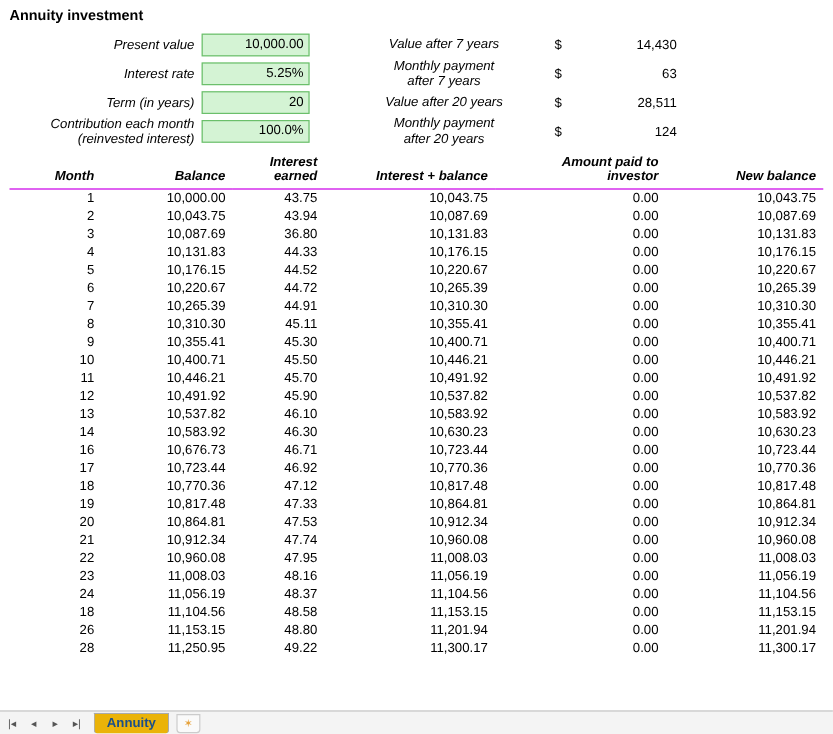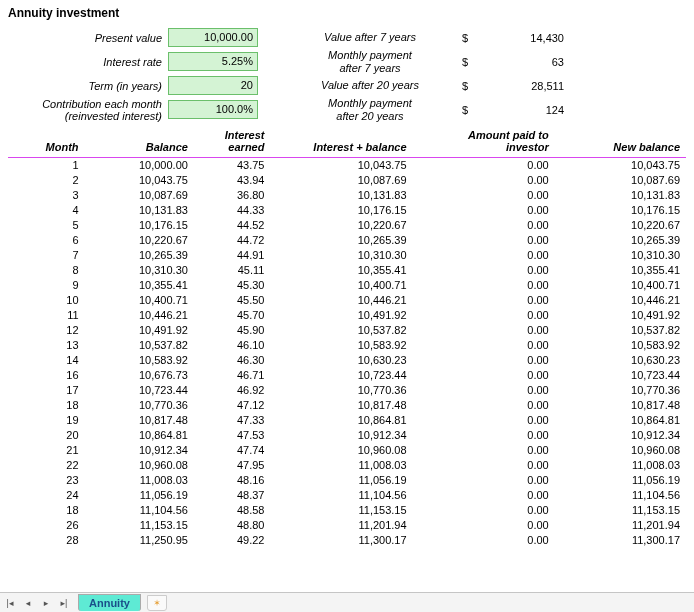--- a/index.html
+++ b/index.html
@@ -98,21 +98,21 @@
     width: 16px;
     height: 16px;
     margin-left: 2px;
     display: flex;
     align-items: center;
     justify-content: center;
     color: #555;
     font-size: 9px;
   }
   .tabbar .tab {
-    background: #5eead4;
+    background: #eab308;
     border: 1px solid #aaa;
     border-bottom: none;
     border-radius: 0 0 3px 3px;
     padding: 2px 10px;
     margin-left: 6px;
     color: #1a4f8a;
     font-weight: bold;
   }
   .tabbar .newtab {
     margin-left: 6px;

